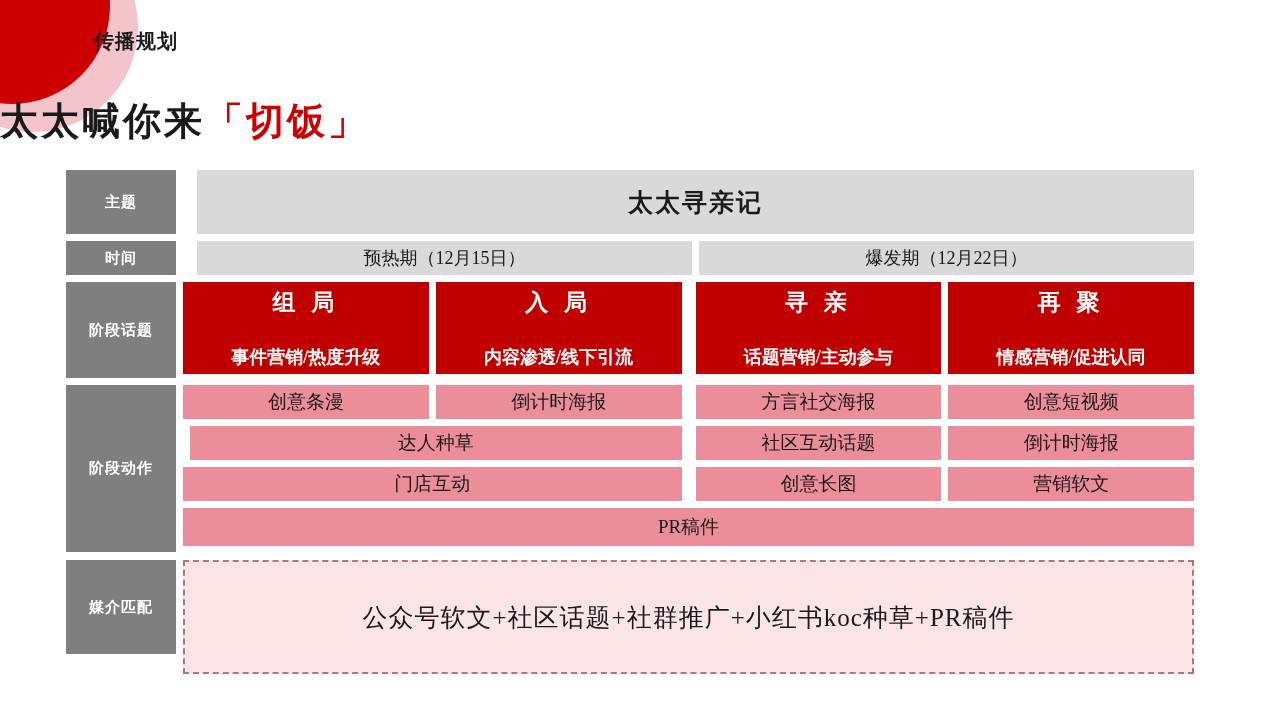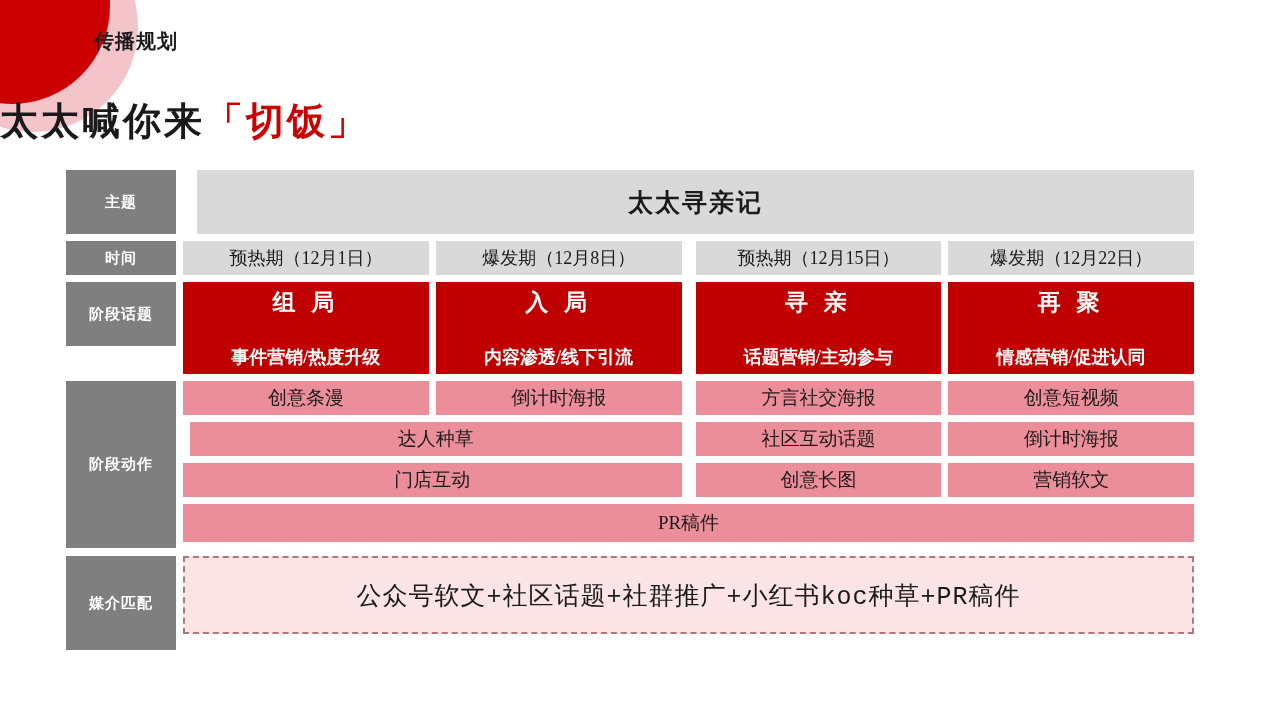--- a/index.html
+++ b/index.html
@@ -128,21 +128,21 @@
     background: #d9d9d9;
     color: #1a1a1a;
     display: flex;
     align-items: center;
     justify-content: center;
     font-family: "Liberation Serif", serif;
     font-size: 18px;
   }
 
   
-  .row-topic .rowlabel { height: 64px; }
+  .row-topic .rowlabel { height: 96px; }
   .topic-cell {
     flex: 1;
     height: 92px;
     background: #c00000;
     color: #ffffff;
     display: flex;
     flex-direction: column;
     align-items: center;
     justify-content: center;
     text-align: center;
@@ -194,29 +194,29 @@
     justify-content: center;
     font-family: "Liberation Serif", serif;
     font-size: 19px;
   }
 
   
   .row-media { margin-bottom: 0; }
   .row-media .rowlabel { height: 94px; }
   .media-cell {
     flex: 1;
-    height: 78px;
+    height: 114px;
     margin-left: 7px;
     background: #fbe4e6;
     border: 2px dashed #b0757d;
     box-sizing: border-box;
     display: flex;
     align-items: center;
     justify-content: center;
-    font-family: Liberation Mono, monospace;
+    font-family: Liberation Serif, serif;
     font-size: 25px;
     color: #1a1a1a;
     letter-spacing: 1px;
   }
 </style>
 </head>
 <body>
 
 <div id="corner-outer"></div>
 <div id="corner-inner"></div>
@@ -235,25 +235,20 @@
       <div class="gap"></div>
       <div class="group">
         <div class="theme-cell">太太寻亲记</div>
       </div>
     </div>
   </div>
 
   <div class="row row-time">
     <div class="rowlabel">时间</div>
     <div class="cells">
-      <div class="group">
-        <div class="time-cell">预热期（12月1日）</div>
-        <div class="cellgap"></div>
-        <div class="time-cell">爆发期（12月8日）</div>
-      </div>
       <div class="gap"></div>
       <div class="group">
         <div class="time-cell">预热期（12月15日）</div>
         <div class="cellgap"></div>
         <div class="time-cell">爆发期（12月22日）</div>
       </div>
     </div>
   </div>
 
   <div class="row row-topic">

